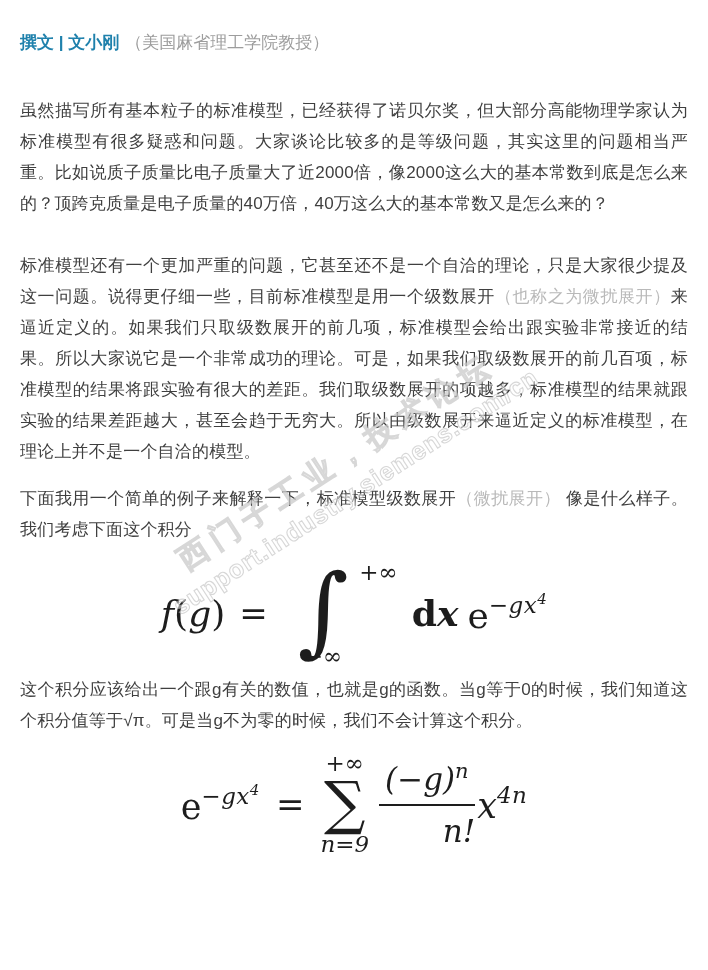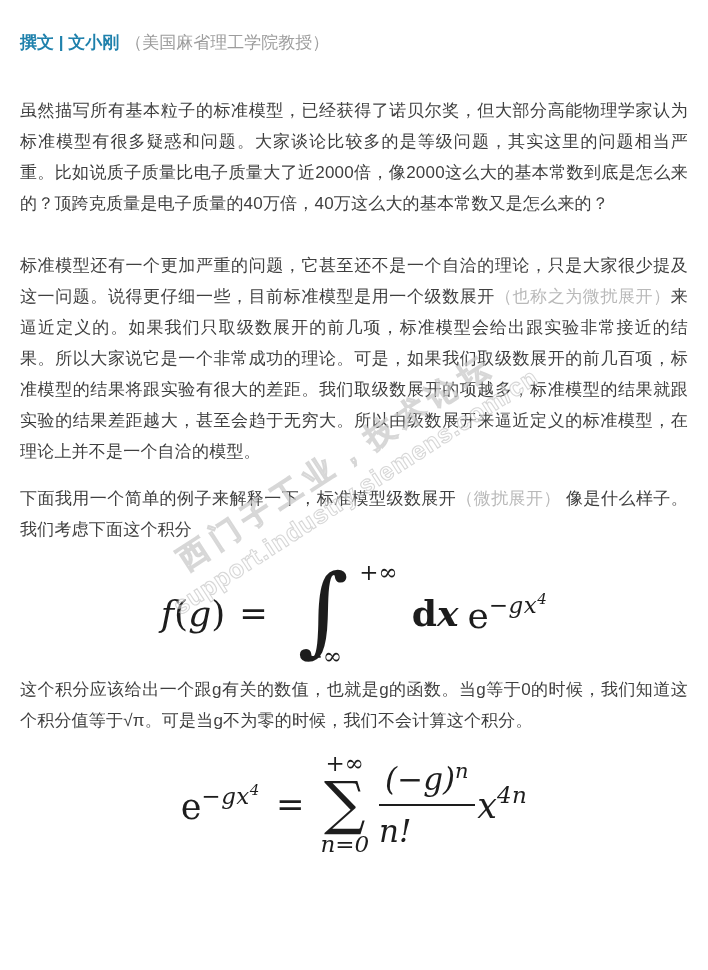--- a/index.html
+++ b/index.html
@@ -64,21 +64,21 @@
   .sup  { font-size: 23px; font-style: italic; vertical-align: 15px; letter-spacing: 0.5px; }
   .sup2 { font-size: 15px; font-style: italic; vertical-align: 9px; }
 
   
   .formula-series { height: 112px; margin-top: 12px; font-size: 35px; }
   .formula-series .m-eq { margin: 0 16px; font-size: 34px; }
   .sum-wrap { display: inline-flex; flex-direction: column; align-items: center; line-height: 1; }
   .sum-upper { font-size: 23px; margin-bottom: 1px; }
   .sum-sign  { font-size: 58px; line-height: 54px; font-style: normal; }
   .sum-lower { font-size: 23px; font-style: italic; margin-top: 3px; }
-  .frac { display: inline-flex; flex-direction: column; align-items: flex-start; margin-left: 10px; }
+  .frac { display: inline-flex; flex-direction: column; align-items: flex-end; margin-left: 10px; }
   .frac-num { font-size: 31px; font-style: italic; padding: 0 6px 7px; border-bottom: 2.5px solid #1d1d1d; }
   .frac-num .sup { font-size: 21px; vertical-align: 12px; }
   .frac-den { font-size: 31px; font-style: italic; padding-top: 7px; }
   .tail { margin-left: 2px; }
 
   
   .inline-math { font-family: "DejaVu Serif", "Liberation Serif", serif; color: #2a2a2a; font-size: 23px; }
   .inline-math .isup  { font-size: 16px; font-style: italic; vertical-align: 10px; }
   .inline-math .isup2 { font-size: 11px; font-style: italic; vertical-align: 17px; }
 
@@ -131,21 +131,21 @@
 
     <p class="p p4">这个积分应该给出一个跟g有关的数值，也就是g的函数。当g等于0的时候，我们知道这个积分值等于√π。可是当g不为零的时候，我们不会计算这个积分。</p>
 
 
     <div class="formula formula-series">
       <span class="mexp"><span class="up">e</span><span class="sup"><span>−gx</span><span class="sup2">4</span></span></span>
       <span class="m-eq up">=</span>
       <span class="sum-wrap">
         <span class="sum-upper">+∞</span>
         <span class="sum-sign">∑</span>
-        <span class="sum-lower">n=0</span>
+        <span class="sum-lower">n=9</span>
       </span>
       <span class="frac">
         <span class="frac-num"><span>(−g)</span><span class="sup">n</span></span>
         <span class="frac-den">n!</span>
       </span>
       <span class="tail"><span class="it">x</span><span class="sup">4n</span></span>
     </div>
 
     <p class="p p6">从而得到</p>
 

